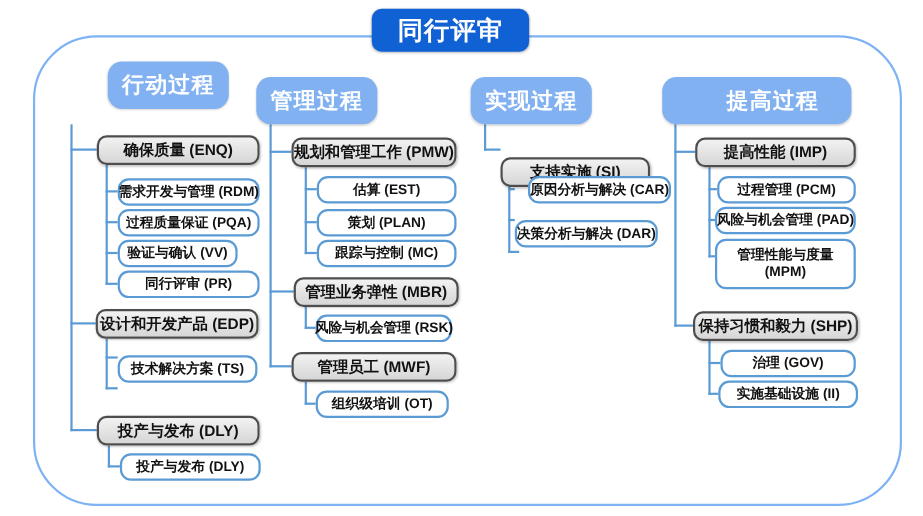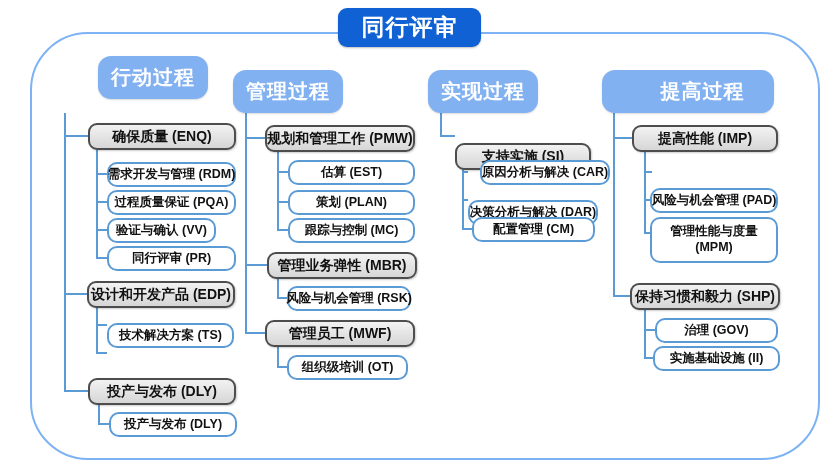--- a/index.html
+++ b/index.html
@@ -70,23 +70,23 @@
   <div class="leaf" style="left:288px;top:190px;width:127px;">策划 (PLAN)</div>
   <div class="leaf" style="left:288px;top:218px;width:127px;">跟踪与控制 (MC)</div>
   <div class="grp" style="left:267px;top:252px;width:150px;">管理业务弹性 (MBR)</div>
   <div class="leaf" style="left:287px;top:286px;width:124px;">风险与机会管理 (RSK)</div>
   <div class="grp" style="left:265px;top:320px;width:150px;">管理员工 (MWF)</div>
   <div class="leaf" style="left:287px;top:355px;width:121px;">组织级培训 (OT)</div>
 
   <div class="grp" style="left:455px;top:123px;width:136px;margin-top:20px;">支持实施 (SI)</div>
   <div class="leaf" style="left:445px;top:160px;width:130px;margin-left:35px;">原因分析与解决 (CAR)</div>
   <div class="leaf" style="left:468px;top:200px;width:130px;">决策分析与解决 (DAR)</div>
-  <div class="leaf" style="left:472px;top:217px;width:123px;">配置管理 (CM)</div>
 
   <div class="grp" style="left:632px;top:125px;width:146px;">提高性能 (IMP)</div>
+  <div class="leaf" style="left:652px;top:160px;width:126px;">过程管理 (PCM)</div>
   <div class="leaf" style="left:650px;top:188px;width:128px;">风险与机会管理 (PAD)</div>
   <div class="leaf wrap" style="left:650px;top:217px;width:128px;">管理性能与度量 (MPM)</div>
   <div class="grp" style="left:630px;top:283px;width:150px;">保持习惯和毅力 (SHP)</div>
   <div class="leaf" style="left:655px;top:318px;width:123px;">治理 (GOV)</div>
   <div class="leaf" style="left:653px;top:346px;width:127px;">实施基础设施 (II)</div>
 
   <div class="vline" style="left:64px;top:113px;height:279px;"></div>
   <div class="hline" style="left:64px;top:135px;width:24px;"></div>
   <div class="hline" style="left:64px;top:293px;width:23px;"></div>
   <div class="hline" style="left:64px;top:390px;width:24px;"></div>

